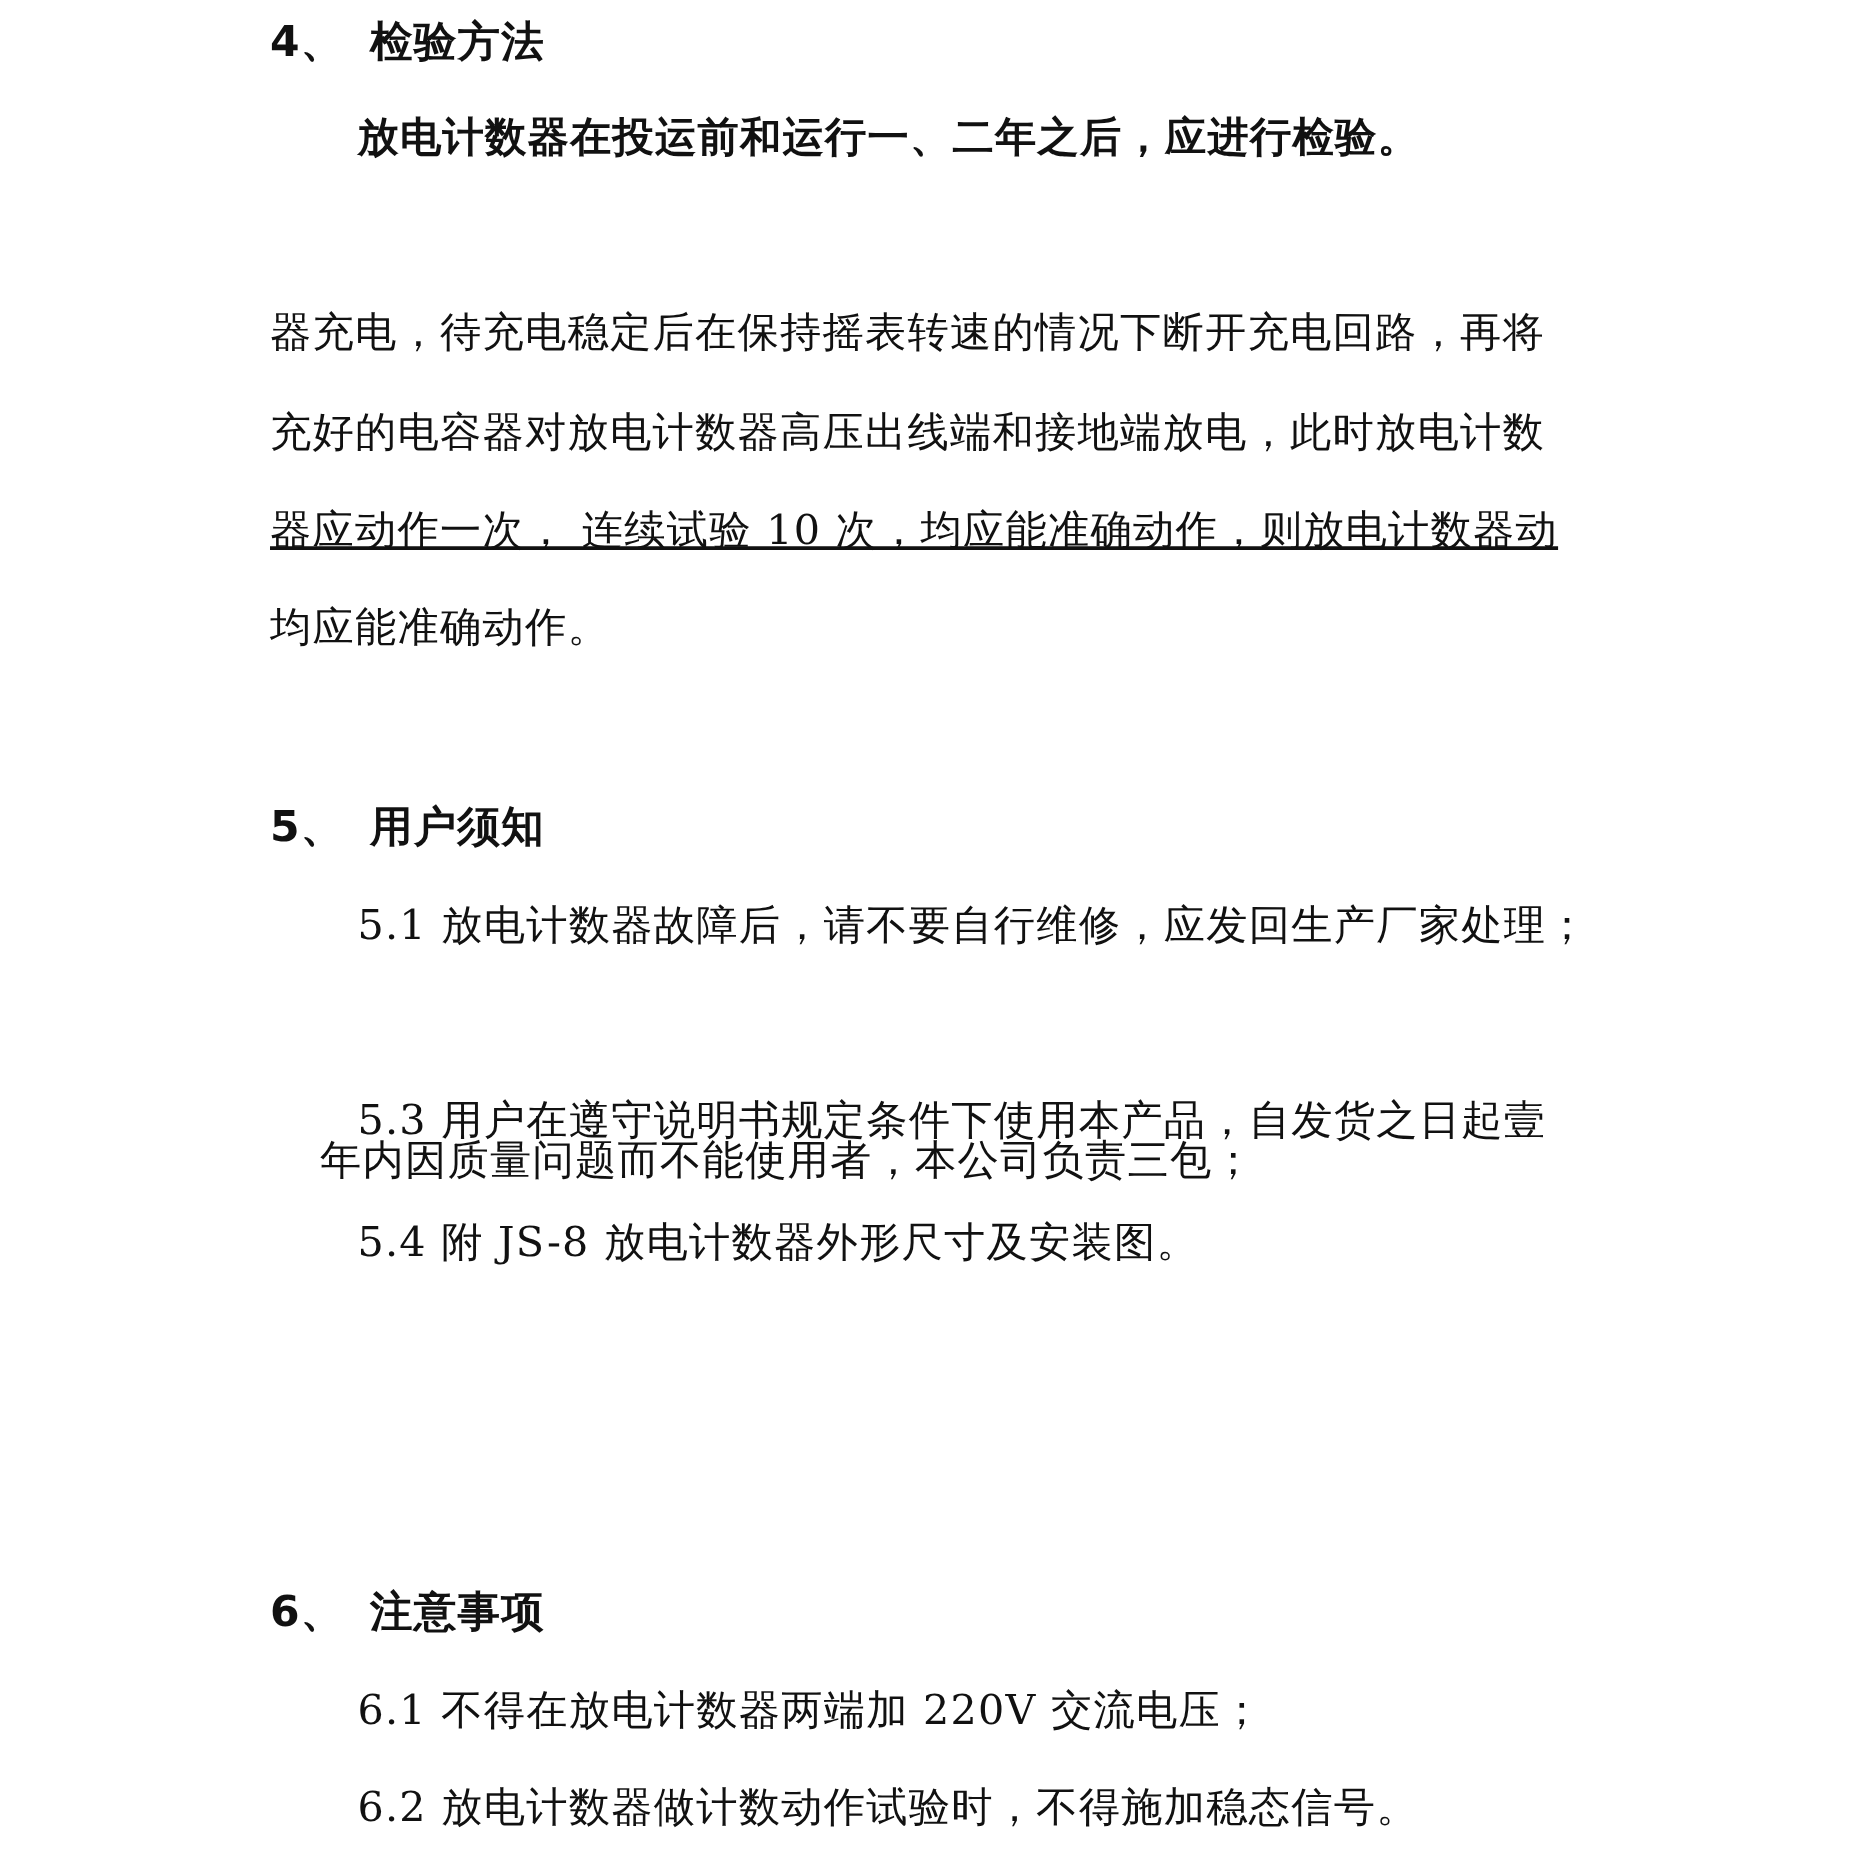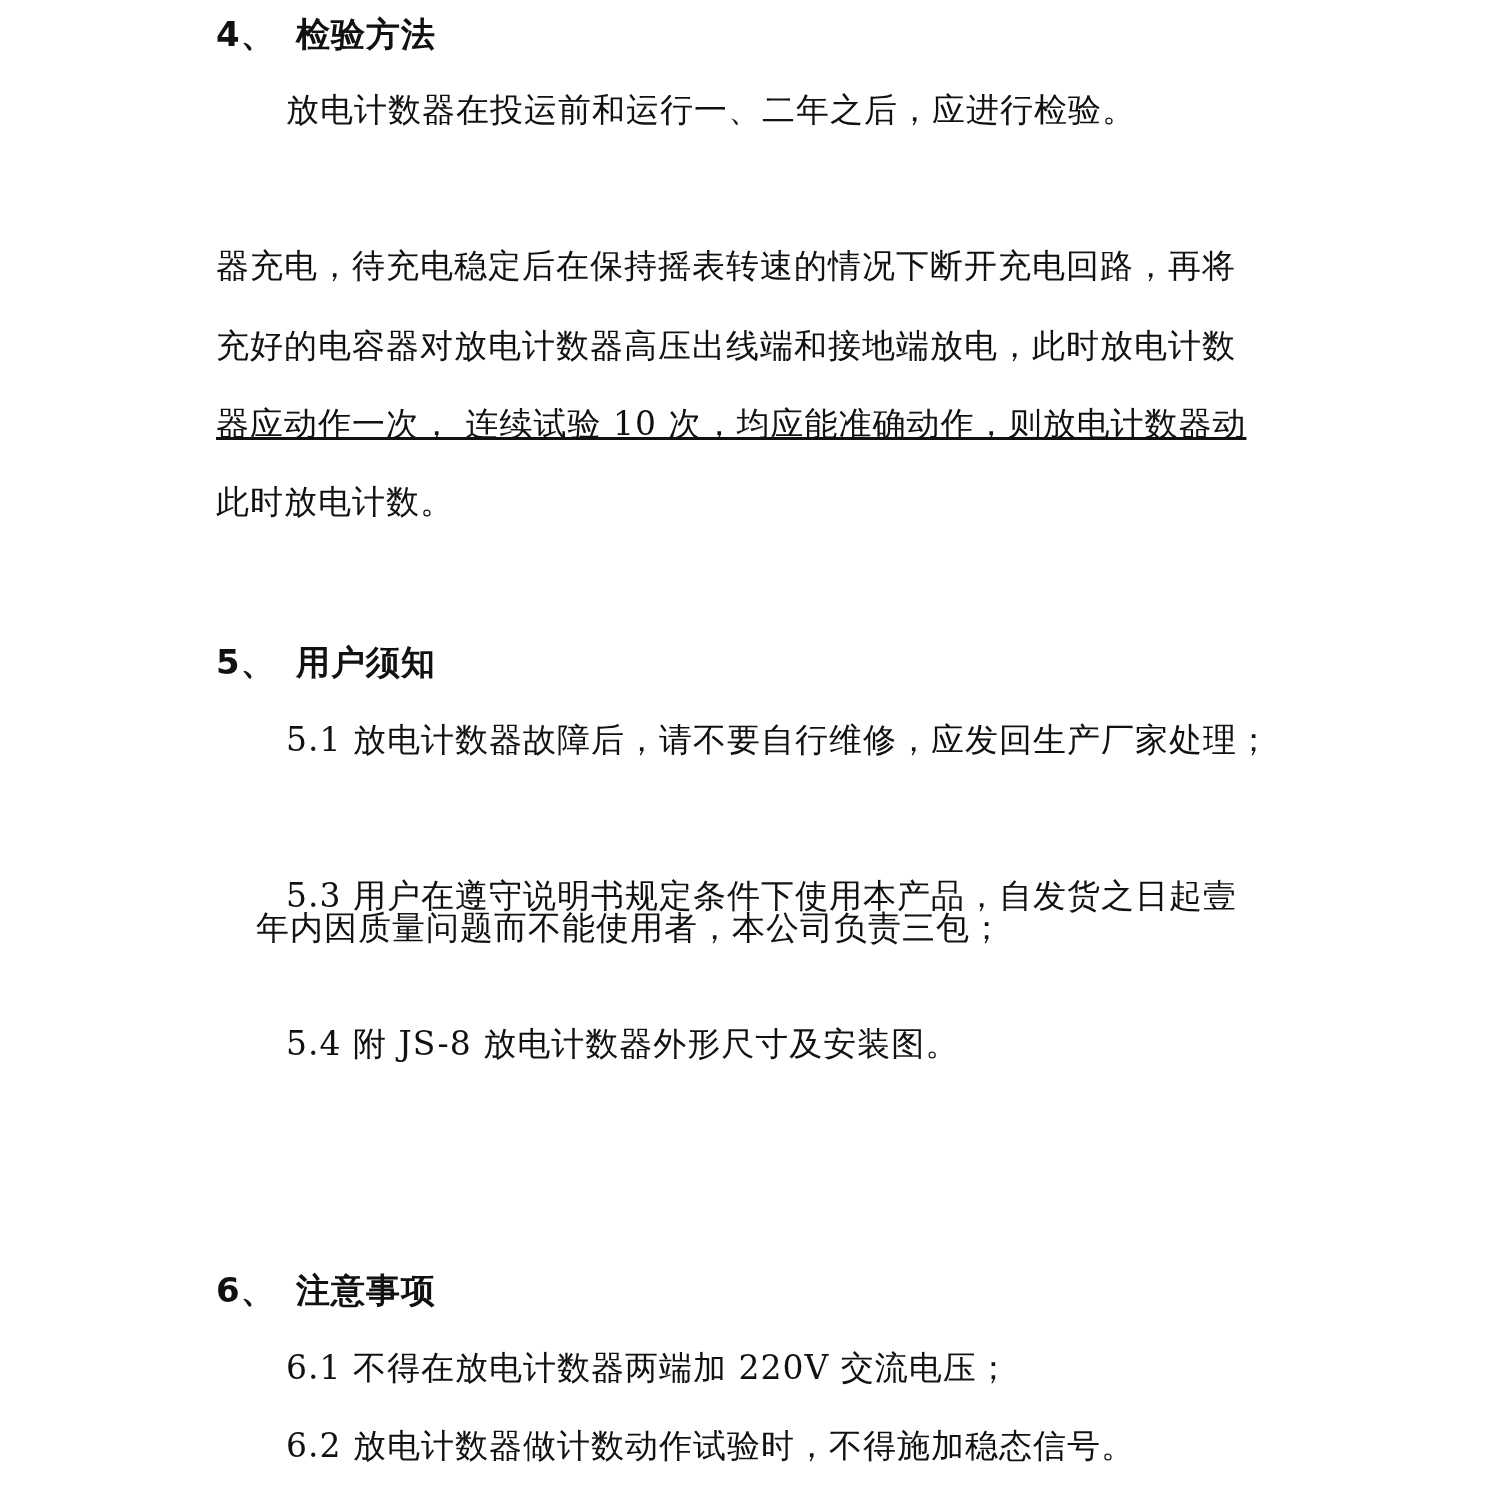--- a/index.html
+++ b/index.html
@@ -24,33 +24,33 @@
   .flush { left: 216px; }
 </style>
 </head>
 <body>
 
 <div class="page">
 
   <div class="heading" style="top:14px;">
     <span class="num">4、</span><span>检验方法</span>
   </div>
-  <div class="line indent" style="top:90px;">放电计数器在投运前和运行一、二年之后，应进行检验。</div>
+  <div class="line indent" style="top:90px;font-weight:bold;">放电计数器在投运前和运行一、二年之后，应进行检验。</div>
   <div class="line flush" style="top:246px;">器充电，待充电稳定后在保持摇表转速的情况下断开充电回路，再将</div>
   <div class="line flush" style="top:326px;">充好的电容器对放电计数器高压出线端和接地端放电，此时放电计数</div>
   <div class="line flush" style="top:404px;text-decoration:underline;">器应动作一次，  连续试验 10 次，均应能准确动作，则放电计数器动</div>
-  <div class="line flush" style="top:482px;">此时放电计数。</div>
+  <div class="line flush" style="top:482px;">均应能准确动作。</div>
 
   <div class="heading" style="top:642px;">
     <span class="num">5、</span><span>用户须知</span>
   </div>
   <div class="line indent" style="top:720px;">5.1 放电计数器故障后，请不要自行维修，应发回生产厂家处理；</div>
   <div class="line indent" style="top:876px;">5.3 用户在遵守说明书规定条件下使用本产品，自发货之日起壹</div>
   <div class="line flush" style="top:908px;margin-left:40px;">年内因质量问题而不能使用者，本公司负责三包；</div>
-  <div class="line indent" style="top:1024px;">5.4 附 JS-8 放电计数器外形尺寸及安装图。</div>
+  <div class="line indent" style="top:974px;">5.4 附 JS-8 放电计数器外形尺寸及安装图。</div>
 
   <div class="heading" style="top:1270px;">
     <span class="num">6、</span><span>注意事项</span>
   </div>
   <div class="line indent" style="top:1348px;">6.1 不得在放电计数器两端加 220V 交流电压；</div>
   <div class="line indent" style="top:1426px;">6.2 放电计数器做计数动作试验时，不得施加稳态信号。</div>
 
 </div>
 
 </body></html>

